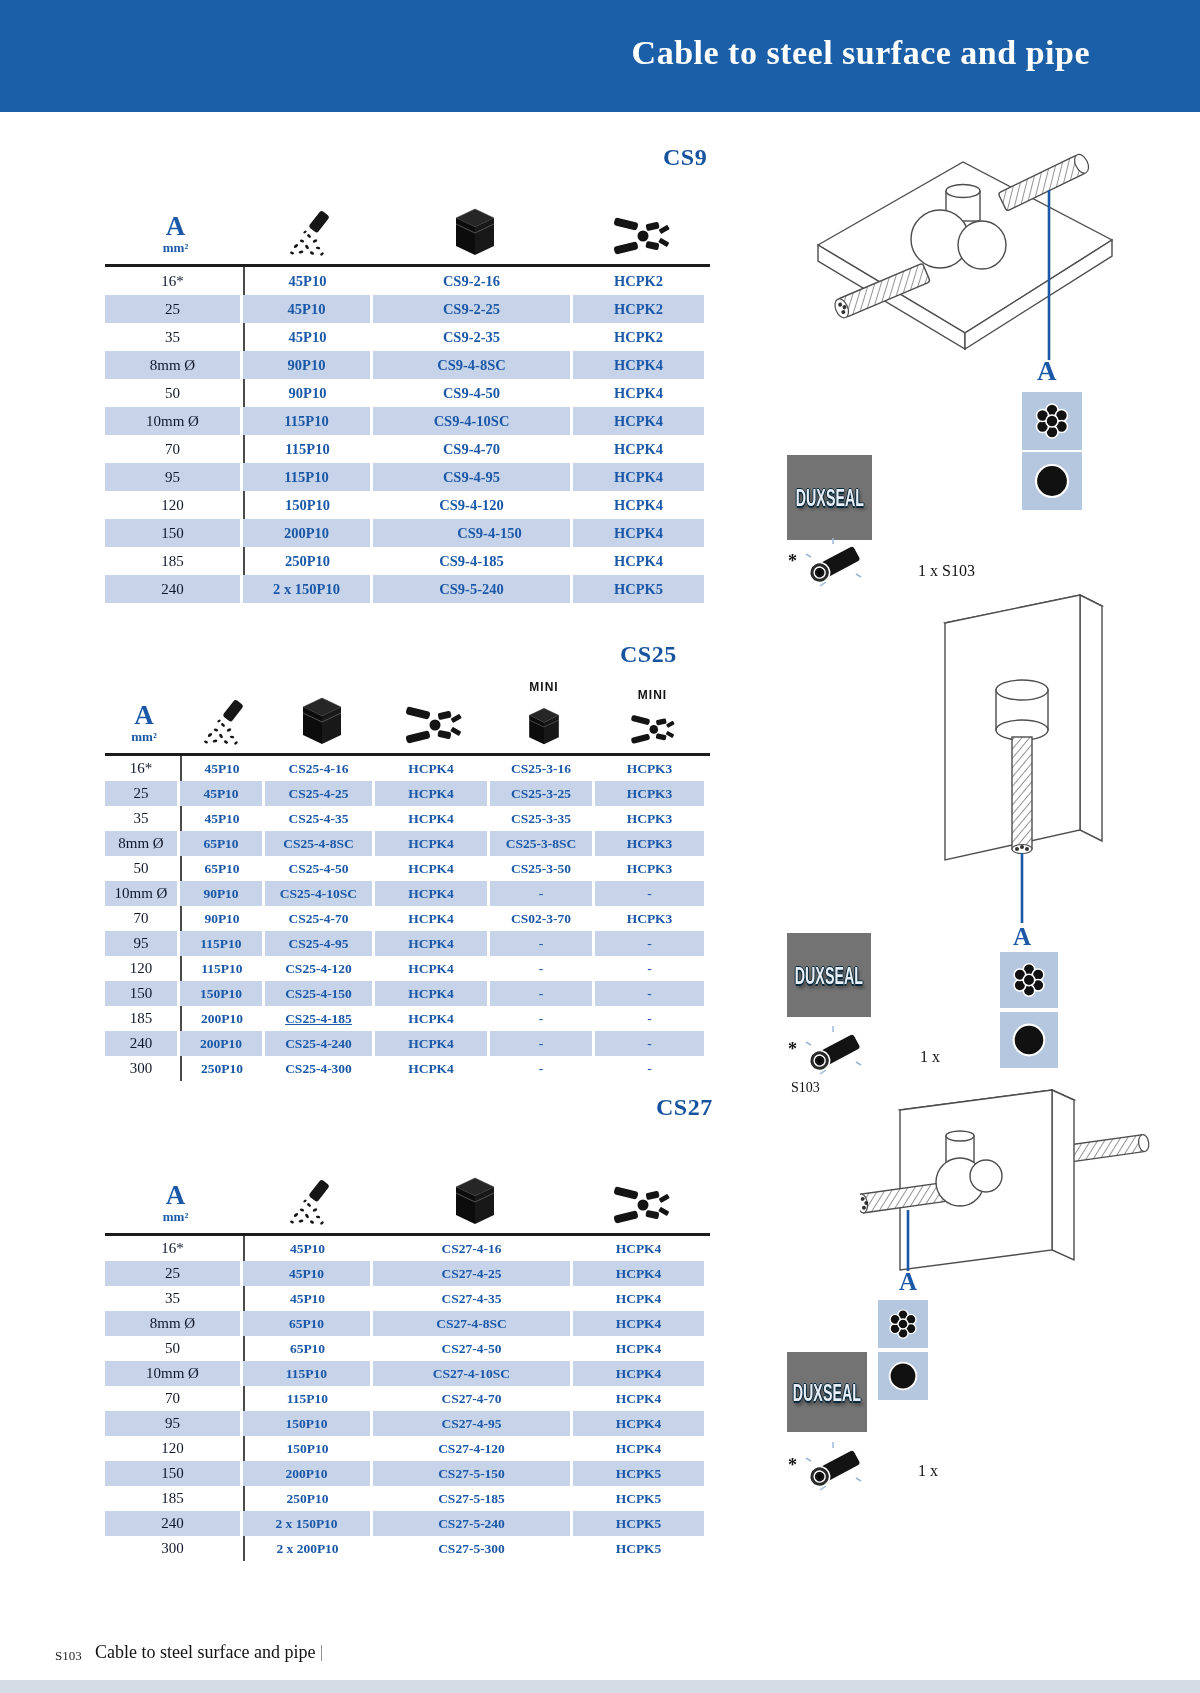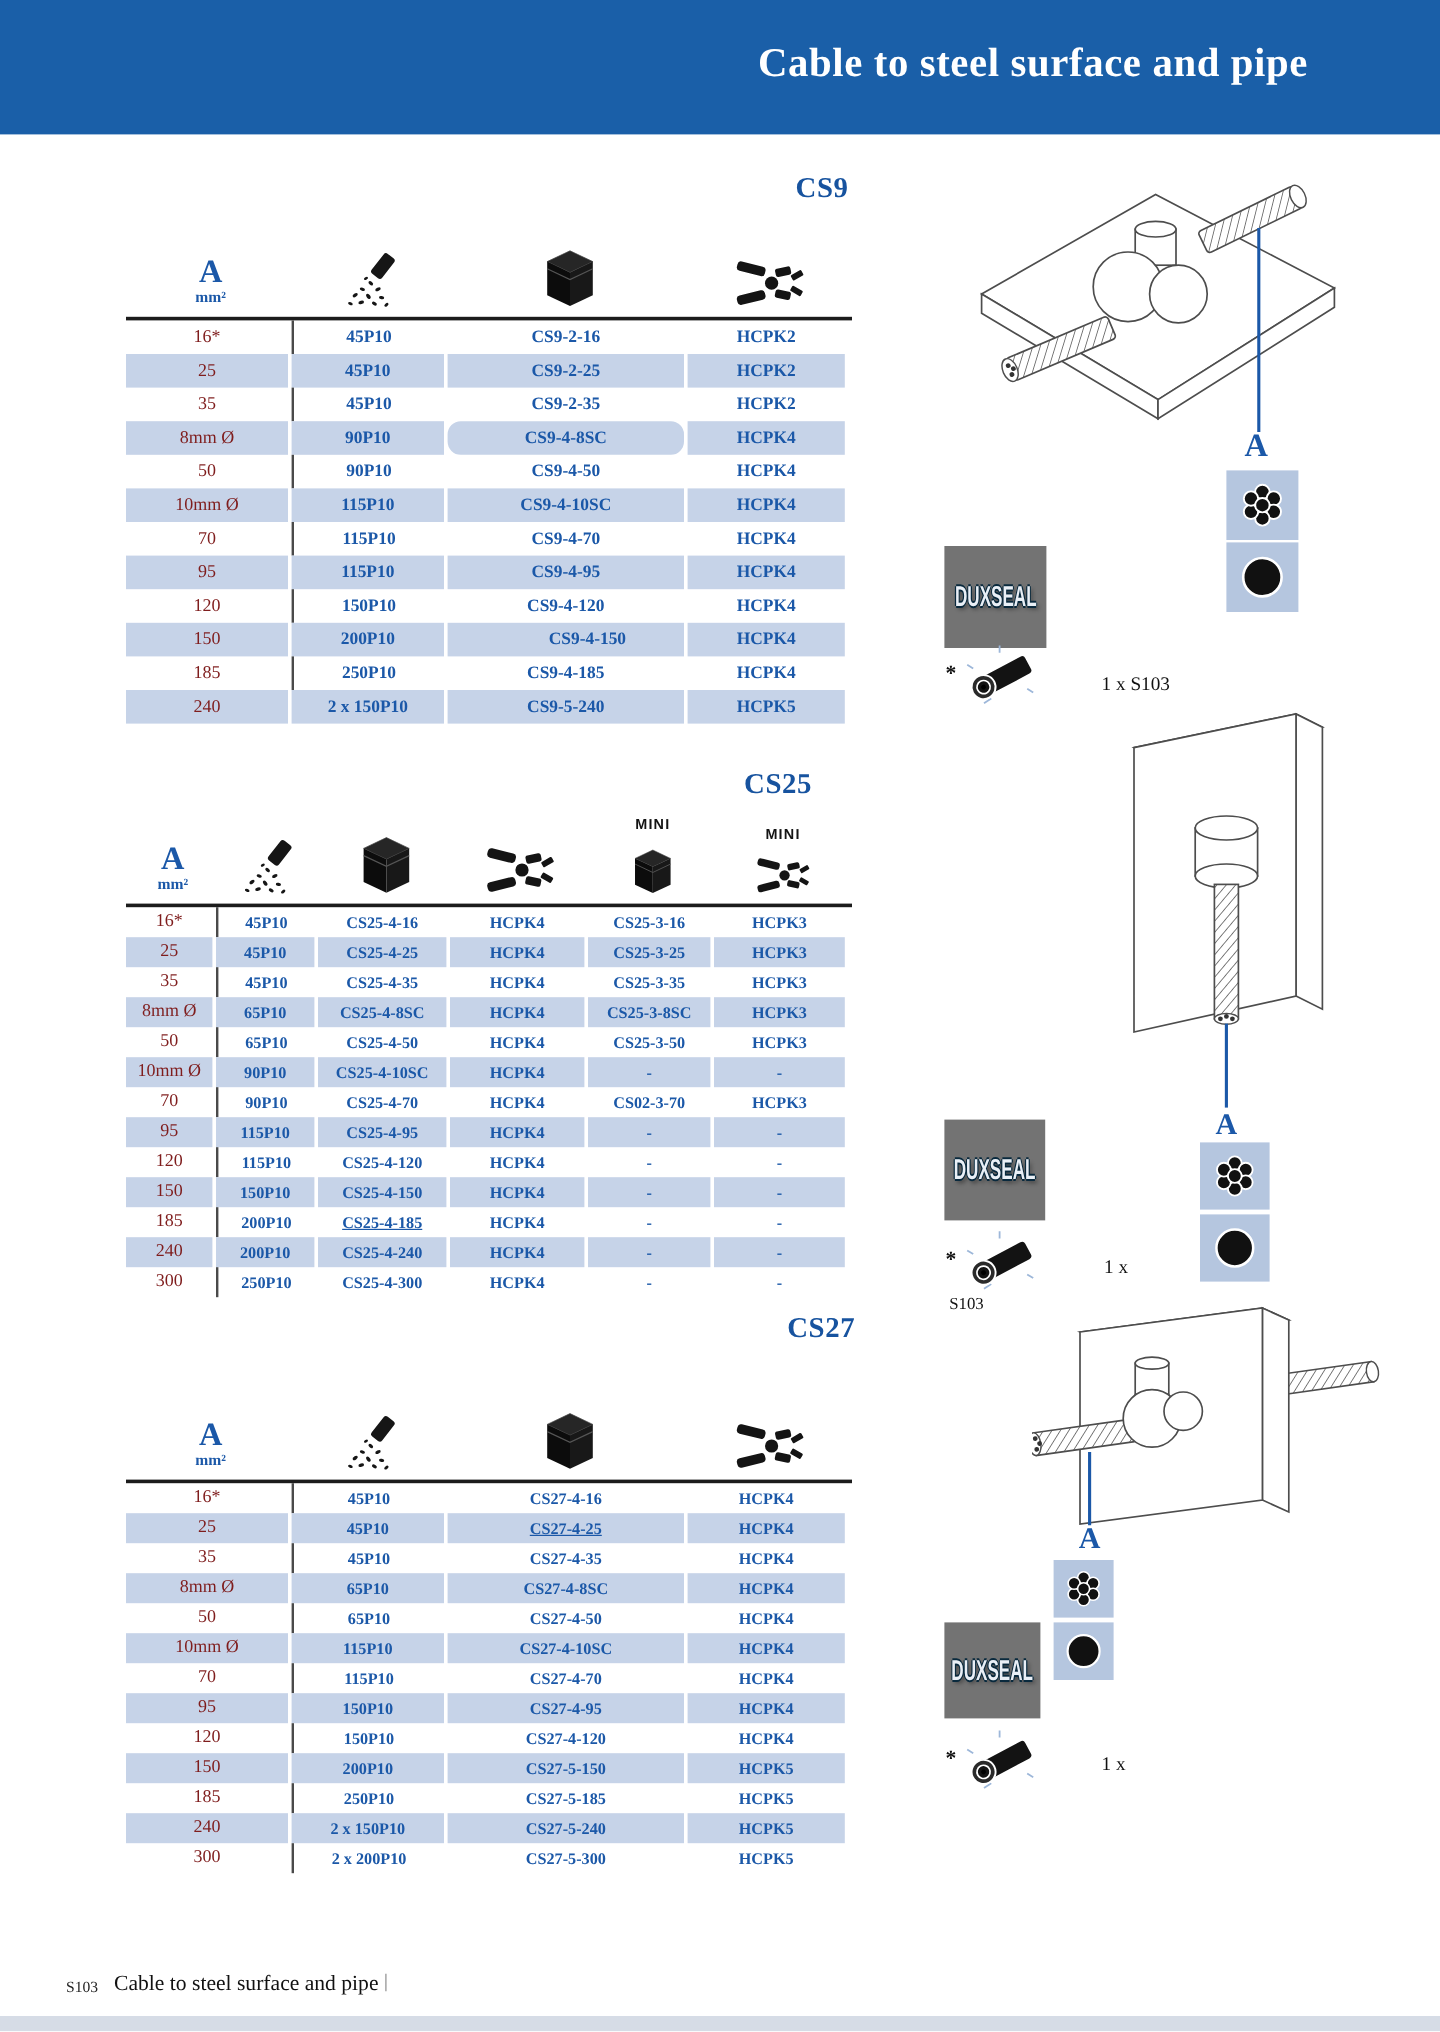--- a/index.html
+++ b/index.html
@@ -19,21 +19,21 @@
   .a-unit{font-size:13px;font-weight:bold;color:#1b58a8}
   .mini-lbl{font-family:"Liberation Sans",sans-serif;font-weight:bold;font-size:12px;letter-spacing:1px;color:#141414;margin-bottom:3px}
   .colicon{display:block;line-height:0}
   .colicon.mini{transform:scale(.78);transform-origin:center bottom}
   .hrule{height:3px;background:#1c1c1c;margin-top:2px}
 
   table{border-collapse:separate;border-spacing:3px 0;table-layout:fixed;margin-left:-3px}
   td{text-align:center;vertical-align:middle;overflow:hidden;white-space:nowrap}
   tr.alt td{background:#c6d3e8}
   tr.plain td.divl{border-left:2px solid #4a4a4a}
-  td.size{font-size:15px;color:#7f1d1d}
+  td.size{font-size:15px;color:#0f172a}
   td.val{font-size:13.5px;font-weight:bold;color:#1b58a8}
   .cs9 td.val{font-size:14.5px}
 
   .illo{position:absolute}
   .illo text{font-family:"Liberation Serif",serif;font-weight:bold;fill:#1b58a8}
 
   .sq{position:absolute;background:#b5c6df;display:flex;align-items:center;justify-content:center}
   .sq svg{display:block}
 
   .duxseal{position:absolute;background:#737373;display:flex;align-items:center;justify-content:center;overflow:hidden}
@@ -131,21 +131,21 @@
           </tr>
           <tr class="plain">
             <td class="size" style="height: 28px;">35</td>
             <td class="val divl" style="height: 28px;">45P10</td>
             <td class="val" style="height: 28px;">CS9-2-35</td>
             <td class="val" style="height: 28px;">HCPK2</td>
           </tr>
           <tr class="alt">
             <td class="size" style="height: 28px;">8mm Ø</td>
             <td class="val divl" style="height: 28px;">90P10</td>
-            <td class="val" style="height: 18px; border-radius: 11px;">CS9-4-8SC</td>
+            <td class="val" style="height: 18px;">CS9-4-8SC</td>
             <td class="val" style="height: 28px;">HCPK4</td>
           </tr>
           <tr class="plain">
             <td class="size" style="height: 28px;">50</td>
             <td class="val divl" style="height: 28px;">90P10</td>
             <td class="val" style="height: 28px;">CS9-4-50</td>
             <td class="val" style="height: 28px;">HCPK4</td>
           </tr>
           <tr class="alt">
             <td class="size" style="height: 28px;">10mm Ø</td>
@@ -592,21 +592,21 @@
         <tbody>
           <tr class="plain">
             <td class="size" style="height: 25px;">16*</td>
             <td class="val divl" style="height: 25px;">45P10</td>
             <td class="val" style="height: 25px;">CS27-4-16</td>
             <td class="val" style="height: 25px;">HCPK4</td>
           </tr>
           <tr class="alt">
             <td class="size" style="height: 25px;">25</td>
             <td class="val divl" style="height: 25px;">45P10</td>
-            <td class="val" style="height: 25px; text-decoration: underline;">CS27-4-25</td>
+            <td class="val" style="height: 25px;">CS27-4-25</td>
             <td class="val" style="height: 25px;">HCPK4</td>
           </tr>
           <tr class="plain">
             <td class="size" style="height: 25px;">35</td>
             <td class="val divl" style="height: 25px;">45P10</td>
             <td class="val" style="height: 25px;">CS27-4-35</td>
             <td class="val" style="height: 25px;">HCPK4</td>
           </tr>
           <tr class="alt">
             <td class="size" style="height: 25px;">8mm Ø</td>

